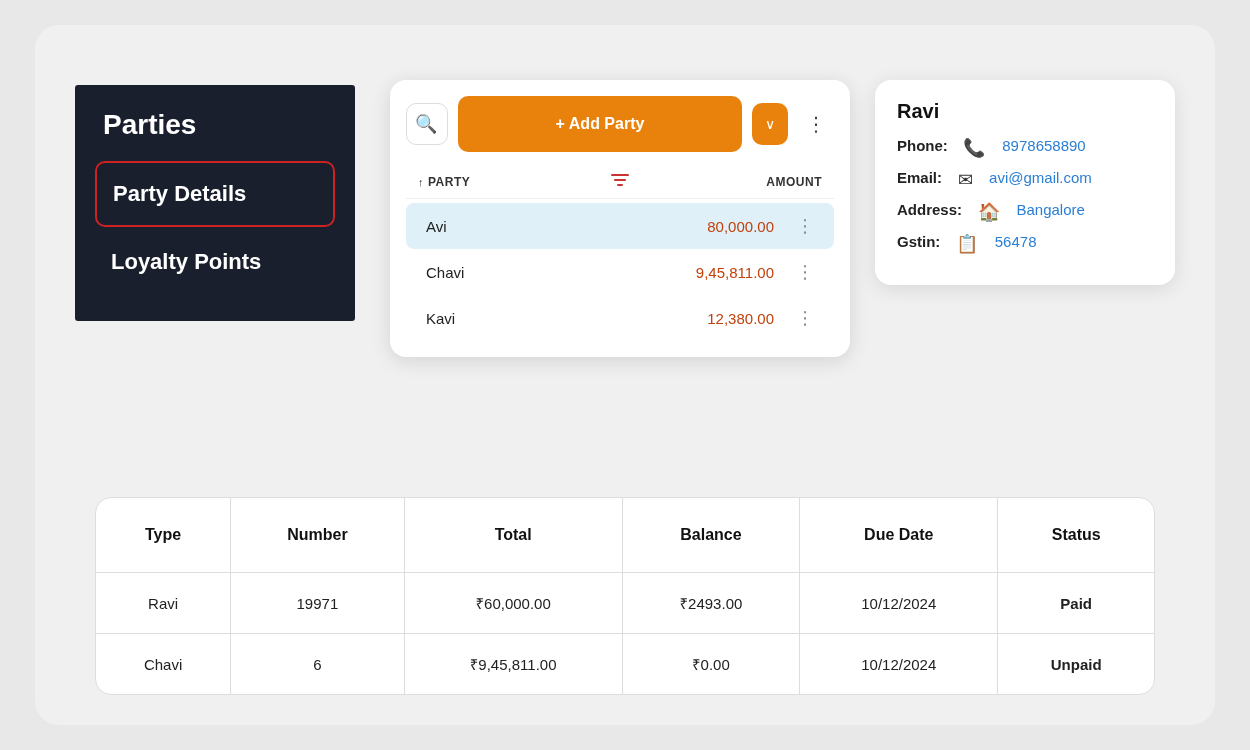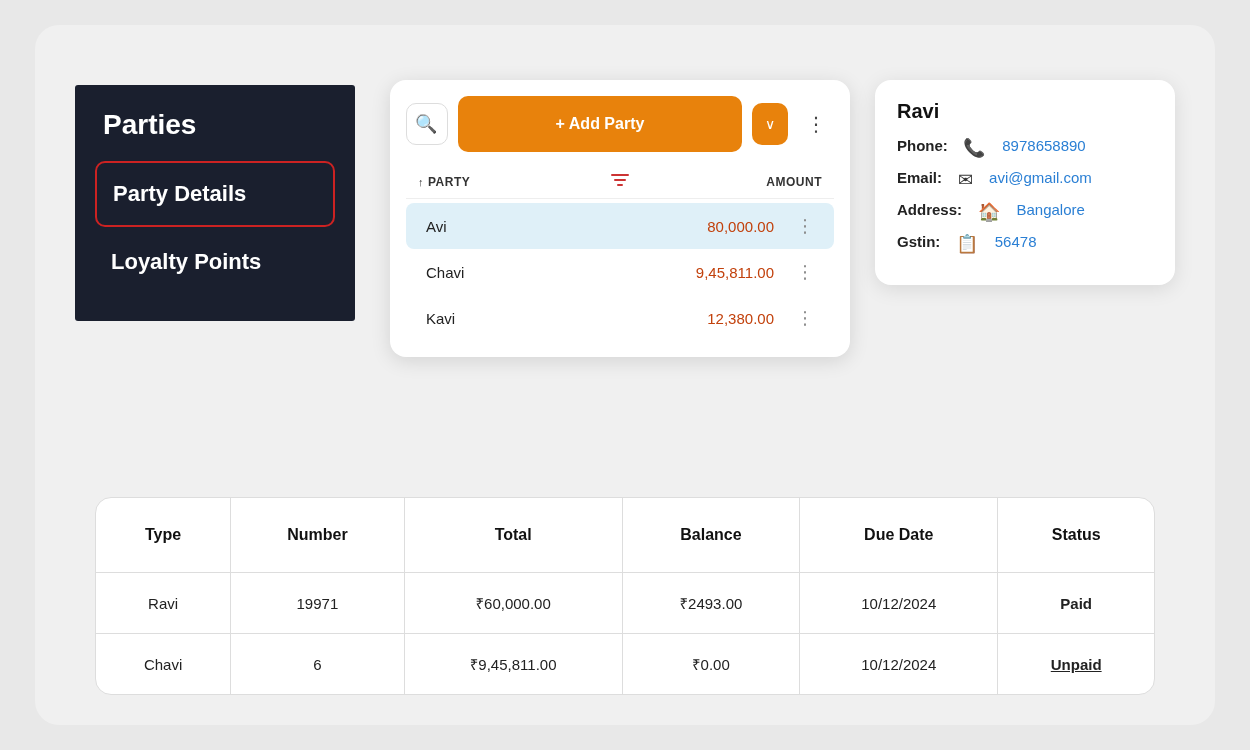--- a/index.html
+++ b/index.html
@@ -247,21 +247,21 @@
       padding: 20px 20px;
       font-size: 15px;
       color: #222;
       border-bottom: 1px solid #ddd;
       text-align: center;
       border-right: 1px solid #ddd;
     }
     .bottom-table td:last-child { border-right: none; }
     .bottom-table tr:last-child td { border-bottom: none; }
     .status-paid { color: #22aa55; font-weight: 700; font-size: 16px; }
-    .status-unpaid { color: #dd2222; font-weight: 700; font-size: 16px; text-decoration: underline; }
+    .status-unpaid { color: #dd2222; font-weight: 700; font-size: 16px; }
   </style>
 </head>
 <body>
 
 <div class="main-container">
 
   <div class="sidebar">
     <div class="sidebar-title">Parties</div>
     <div class="sidebar-item active">
       <span class="sidebar-item-label">Party Details</span>

